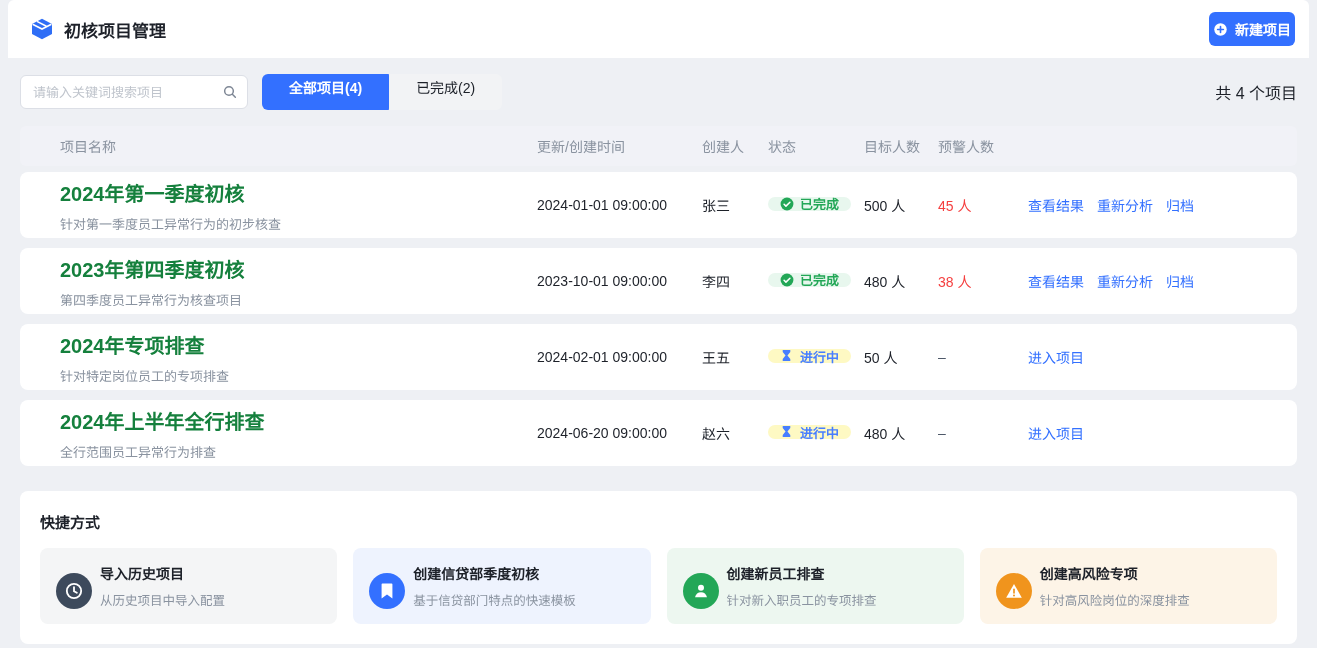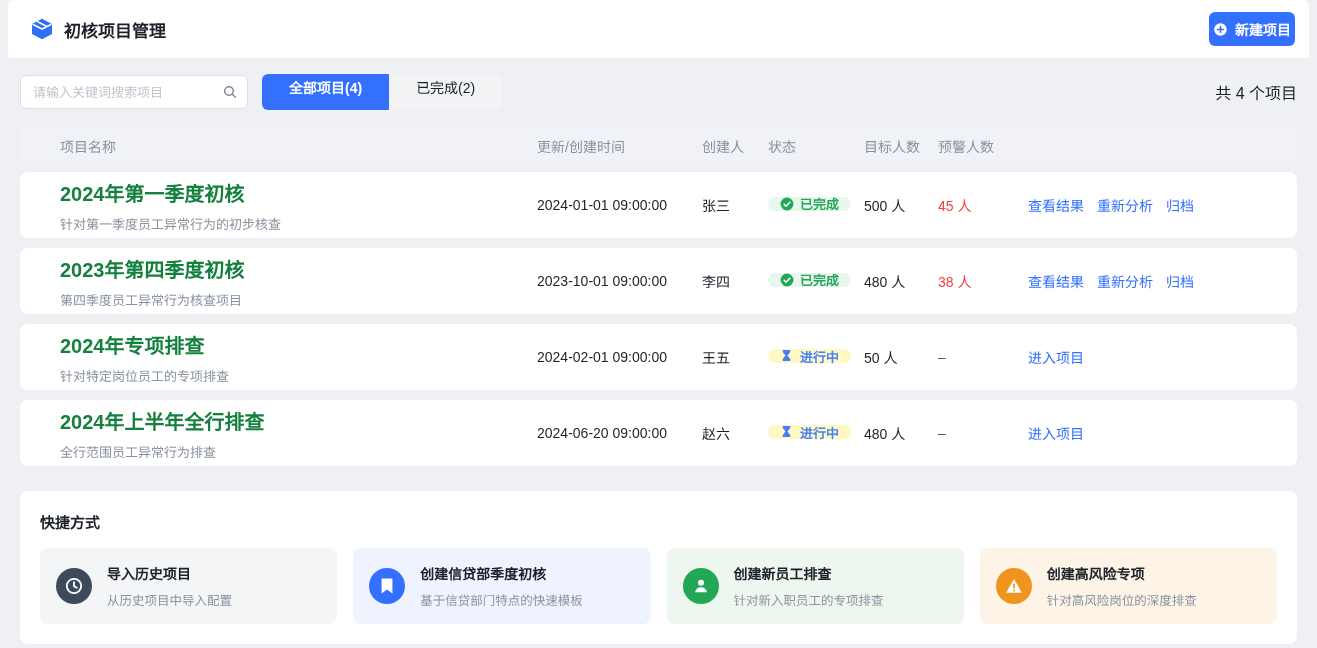--- a/index.html
+++ b/index.html
@@ -79,21 +79,21 @@
   .actions a { color:#3370ff; text-decoration:none; font-size:14px; white-space:nowrap; cursor:pointer; }
   
   .shortcuts {
     margin:25px 20px 0; background:#fff; border-radius:8px;
     padding:20px 20px 20px;
   }
   .sc-title { font-size:15px; font-weight:bold; color:#1d2129; margin-bottom:16px; }
   .sc-grid { display:grid; grid-template-columns:repeat(4,1fr); gap:16px; }
   .sc-card {
     border-radius:8px; padding:15px 16px;
-    display:flex; align-items:center; gap:15px; cursor:pointer;
+    display:flex; align-items:flex-end; gap:8px; cursor:pointer;
   }
   .sc-icon {
     width:36px; height:36px; border-radius:50%; flex:none;
     display:flex; align-items:center; justify-content:center;
   }
   .sc-icon svg { width:20px; height:20px; }
   .sc-name { font-size:14px; font-weight:bold; color:#1d2129; margin-bottom:7px; }
   .sc-desc { font-size:12.5px; color:#8a93a0; }
 </style>
 </head>

